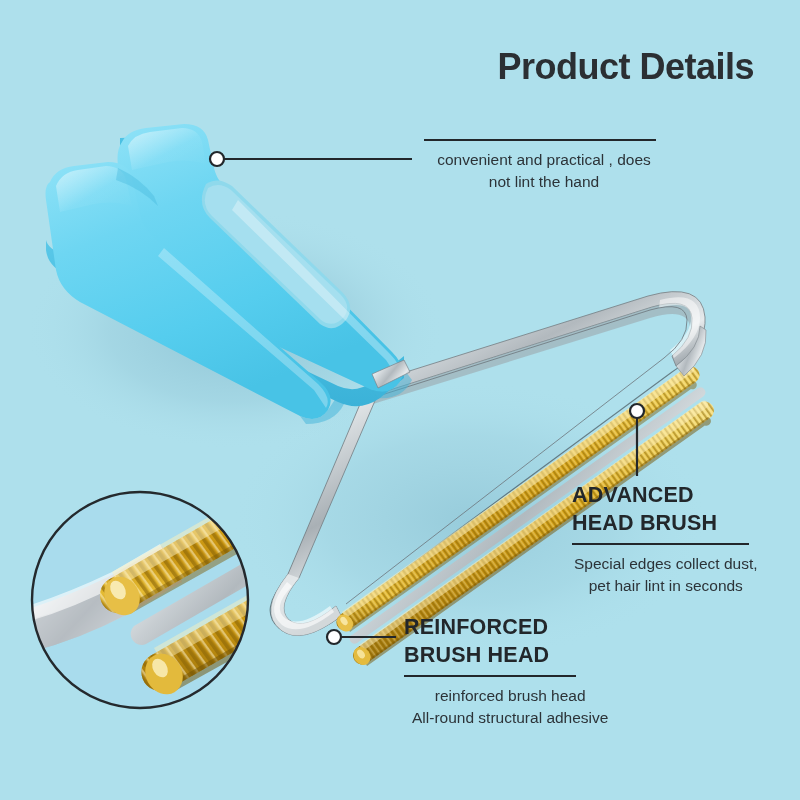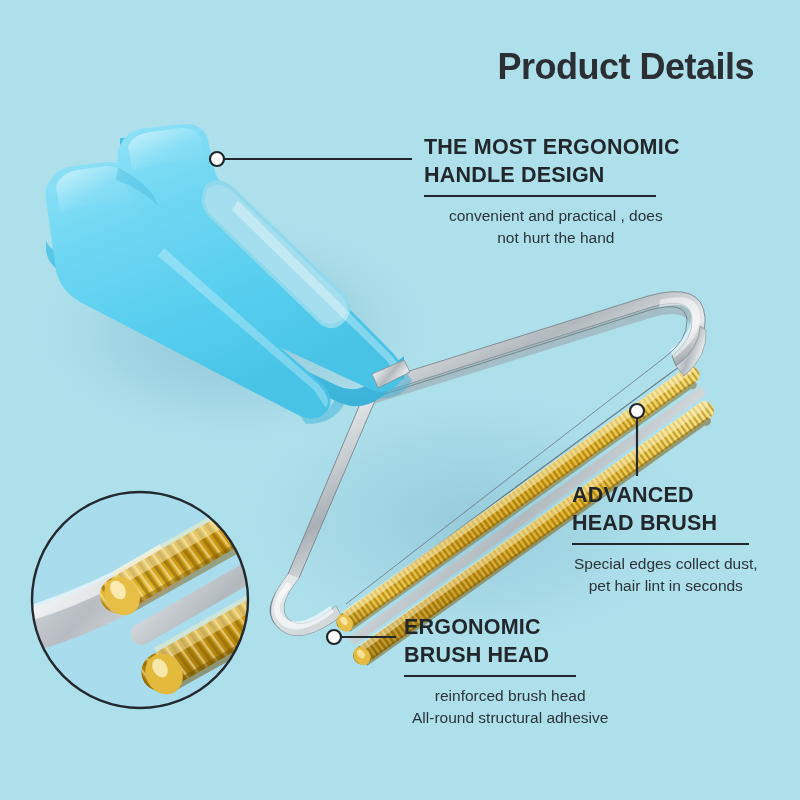--- a/index.html
+++ b/index.html
@@ -324,46 +324,42 @@
       <circle cx="637" cy="411" r="7" fill="#ffffff" stroke="#22272b" stroke-width="2.2"></circle>
 
       <line x1="341" y1="637" x2="396" y2="637" stroke="#22272b" stroke-width="2.2"></line>
       <circle cx="334" cy="637" r="7" fill="#ffffff" stroke="#22272b" stroke-width="2.2"></circle>
     </g>
   </svg>
 
   <div class="page-title">Product Details</div>
 
   <div class="callout" id="c1">
-    <div class="head">
-      <div>THE MOST ERGONOMIC</div>
-      <div>HANDLE DESIGN</div>
-    </div>
     <div class="rule"></div>
     <div class="sub">
       <div>convenient and practical , does</div>
-      <div>not hurt the hand</div>
+      <div>not lint the hand</div>
     </div>
   </div>
 
   <div class="callout" id="c2">
     <div class="head">
       <div>ADVANCED</div>
       <div>HEAD BRUSH</div>
     </div>
     <div class="rule"></div>
     <div class="sub">
       <div>Special edges collect dust,</div>
       <div>pet hair lint in seconds</div>
     </div>
   </div>
 
   <div class="callout" id="c3">
     <div class="head">
-      <div>ERGONOMIC</div>
+      <div>REINFORCED</div>
       <div>BRUSH HEAD</div>
     </div>
     <div class="rule"></div>
     <div class="sub">
       <div>reinforced brush head</div>
       <div>All-round structural adhesive</div>
     </div>
   </div>
 
 </div>

